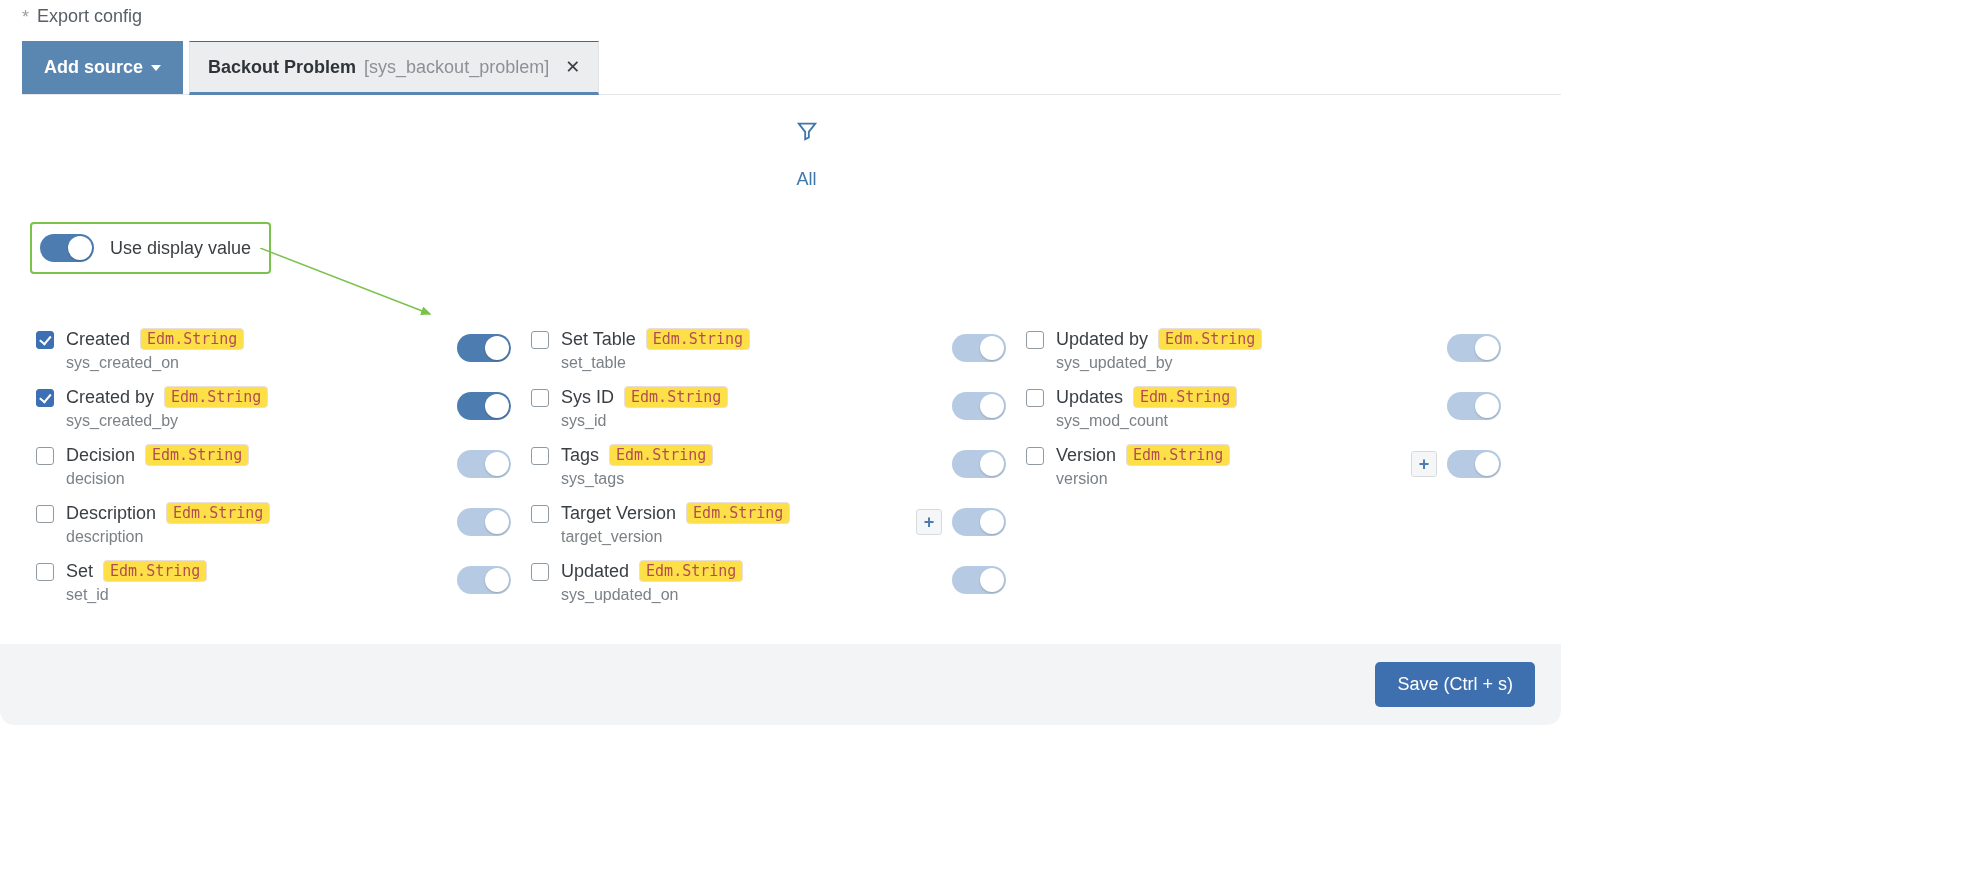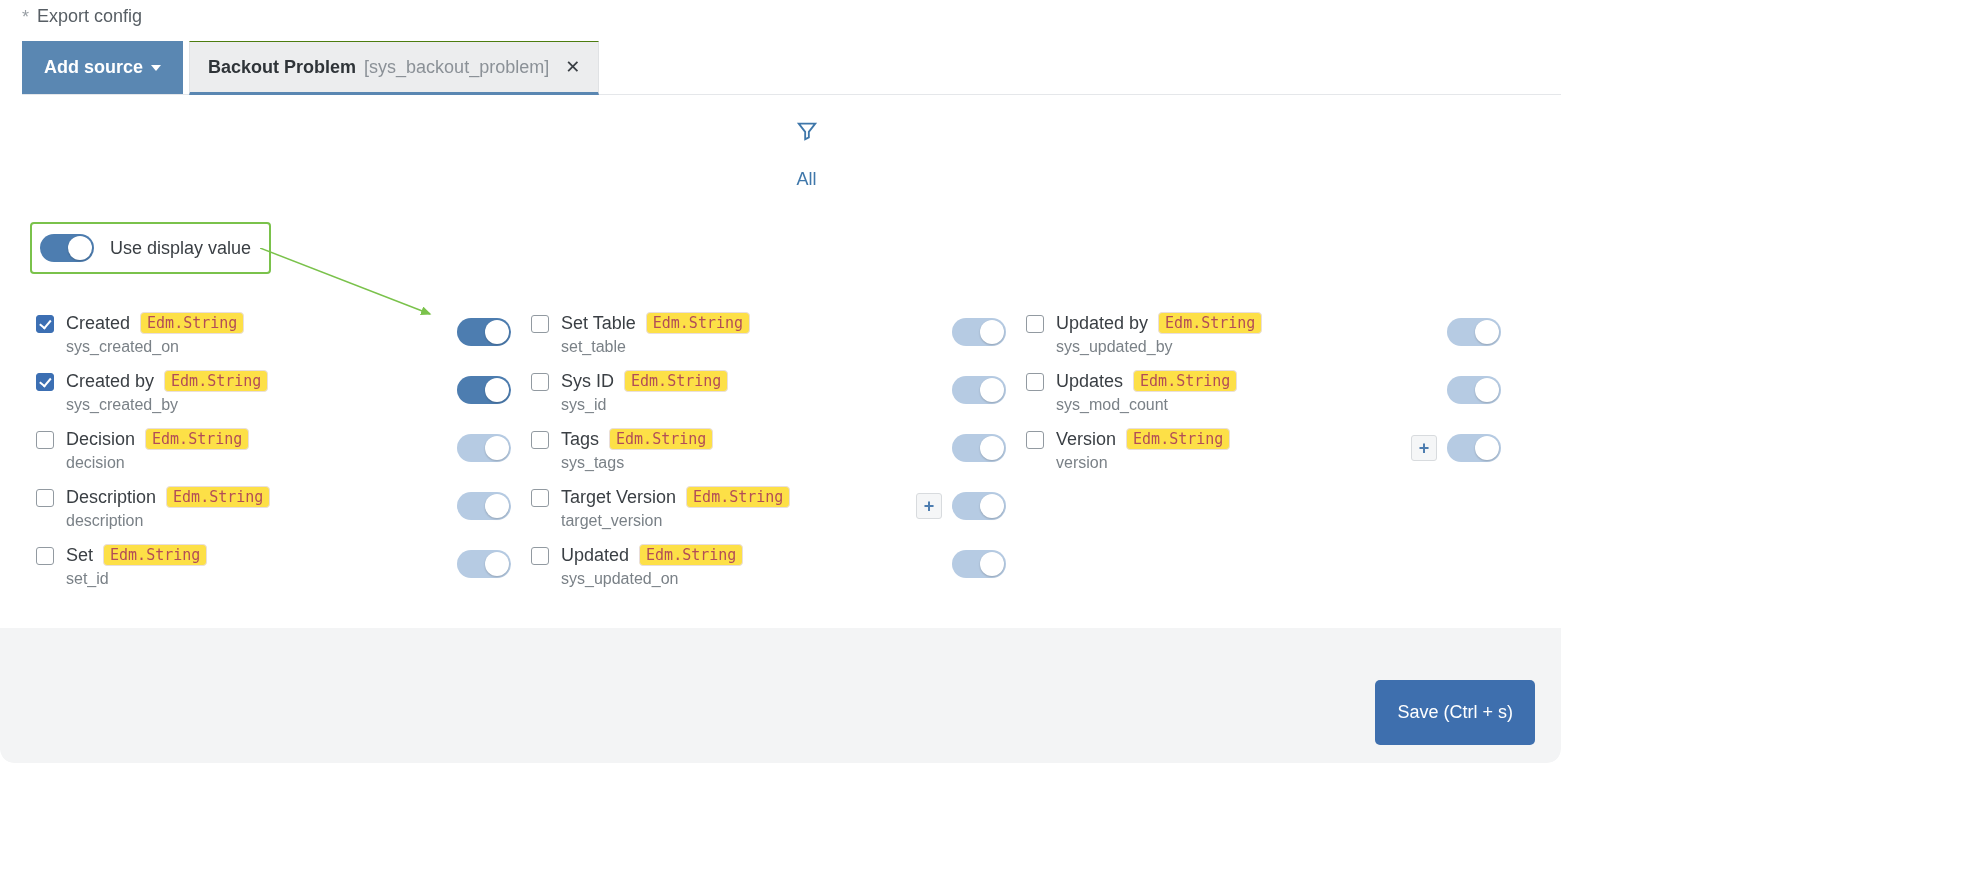--- a/index.html
+++ b/index.html
@@ -72,21 +72,21 @@
   .filter-row {
     display: flex;
     align-items: center;
     gap: 22px;
     padding: 24px 0 10px 52px;
     flex-direction: column;
   }
   .filter-icon svg { width: 22px; height: 24px; stroke: #3f77aa; fill: none; stroke-width: 2; }
   .filter-all { color: #3f77aa; font-size: 18px; }
   .display-value-wrap {
-    margin: 22px 0 0 30px;
+    margin: 22px 0 16px 30px;
     display: inline-flex;
     align-items: center;
     gap: 16px;
     border: 2px solid #7ac24b;
     padding: 10px 18px 10px 8px;
     border-radius: 4px;
   }
   .display-value-label { font-size: 18px; color: #3a3f44; }
   .toggle {
     width: 54px; height: 28px;
@@ -188,25 +188,24 @@
     background: #f3f4f5;
     padding: 18px 26px;
     display: flex;
     justify-content: flex-end;
     border-radius: 0 0 14px 14px;
   }
   .save-btn {
     background: #3e6fae;
     color: #fff;
     border: none;
-    padding: 22px 22px;
+    padding: 12px 22px;
     font-size: 18px;
     border-radius: 5px;
     cursor: pointer;
-    margin-top: 34px;
   }
 </style>
 </head>
 <body>
 
 <div class="page">
 
   <div class="breadcrumb-line">
     <span class="asterisk">*</span>
     <span>Export config</span>

